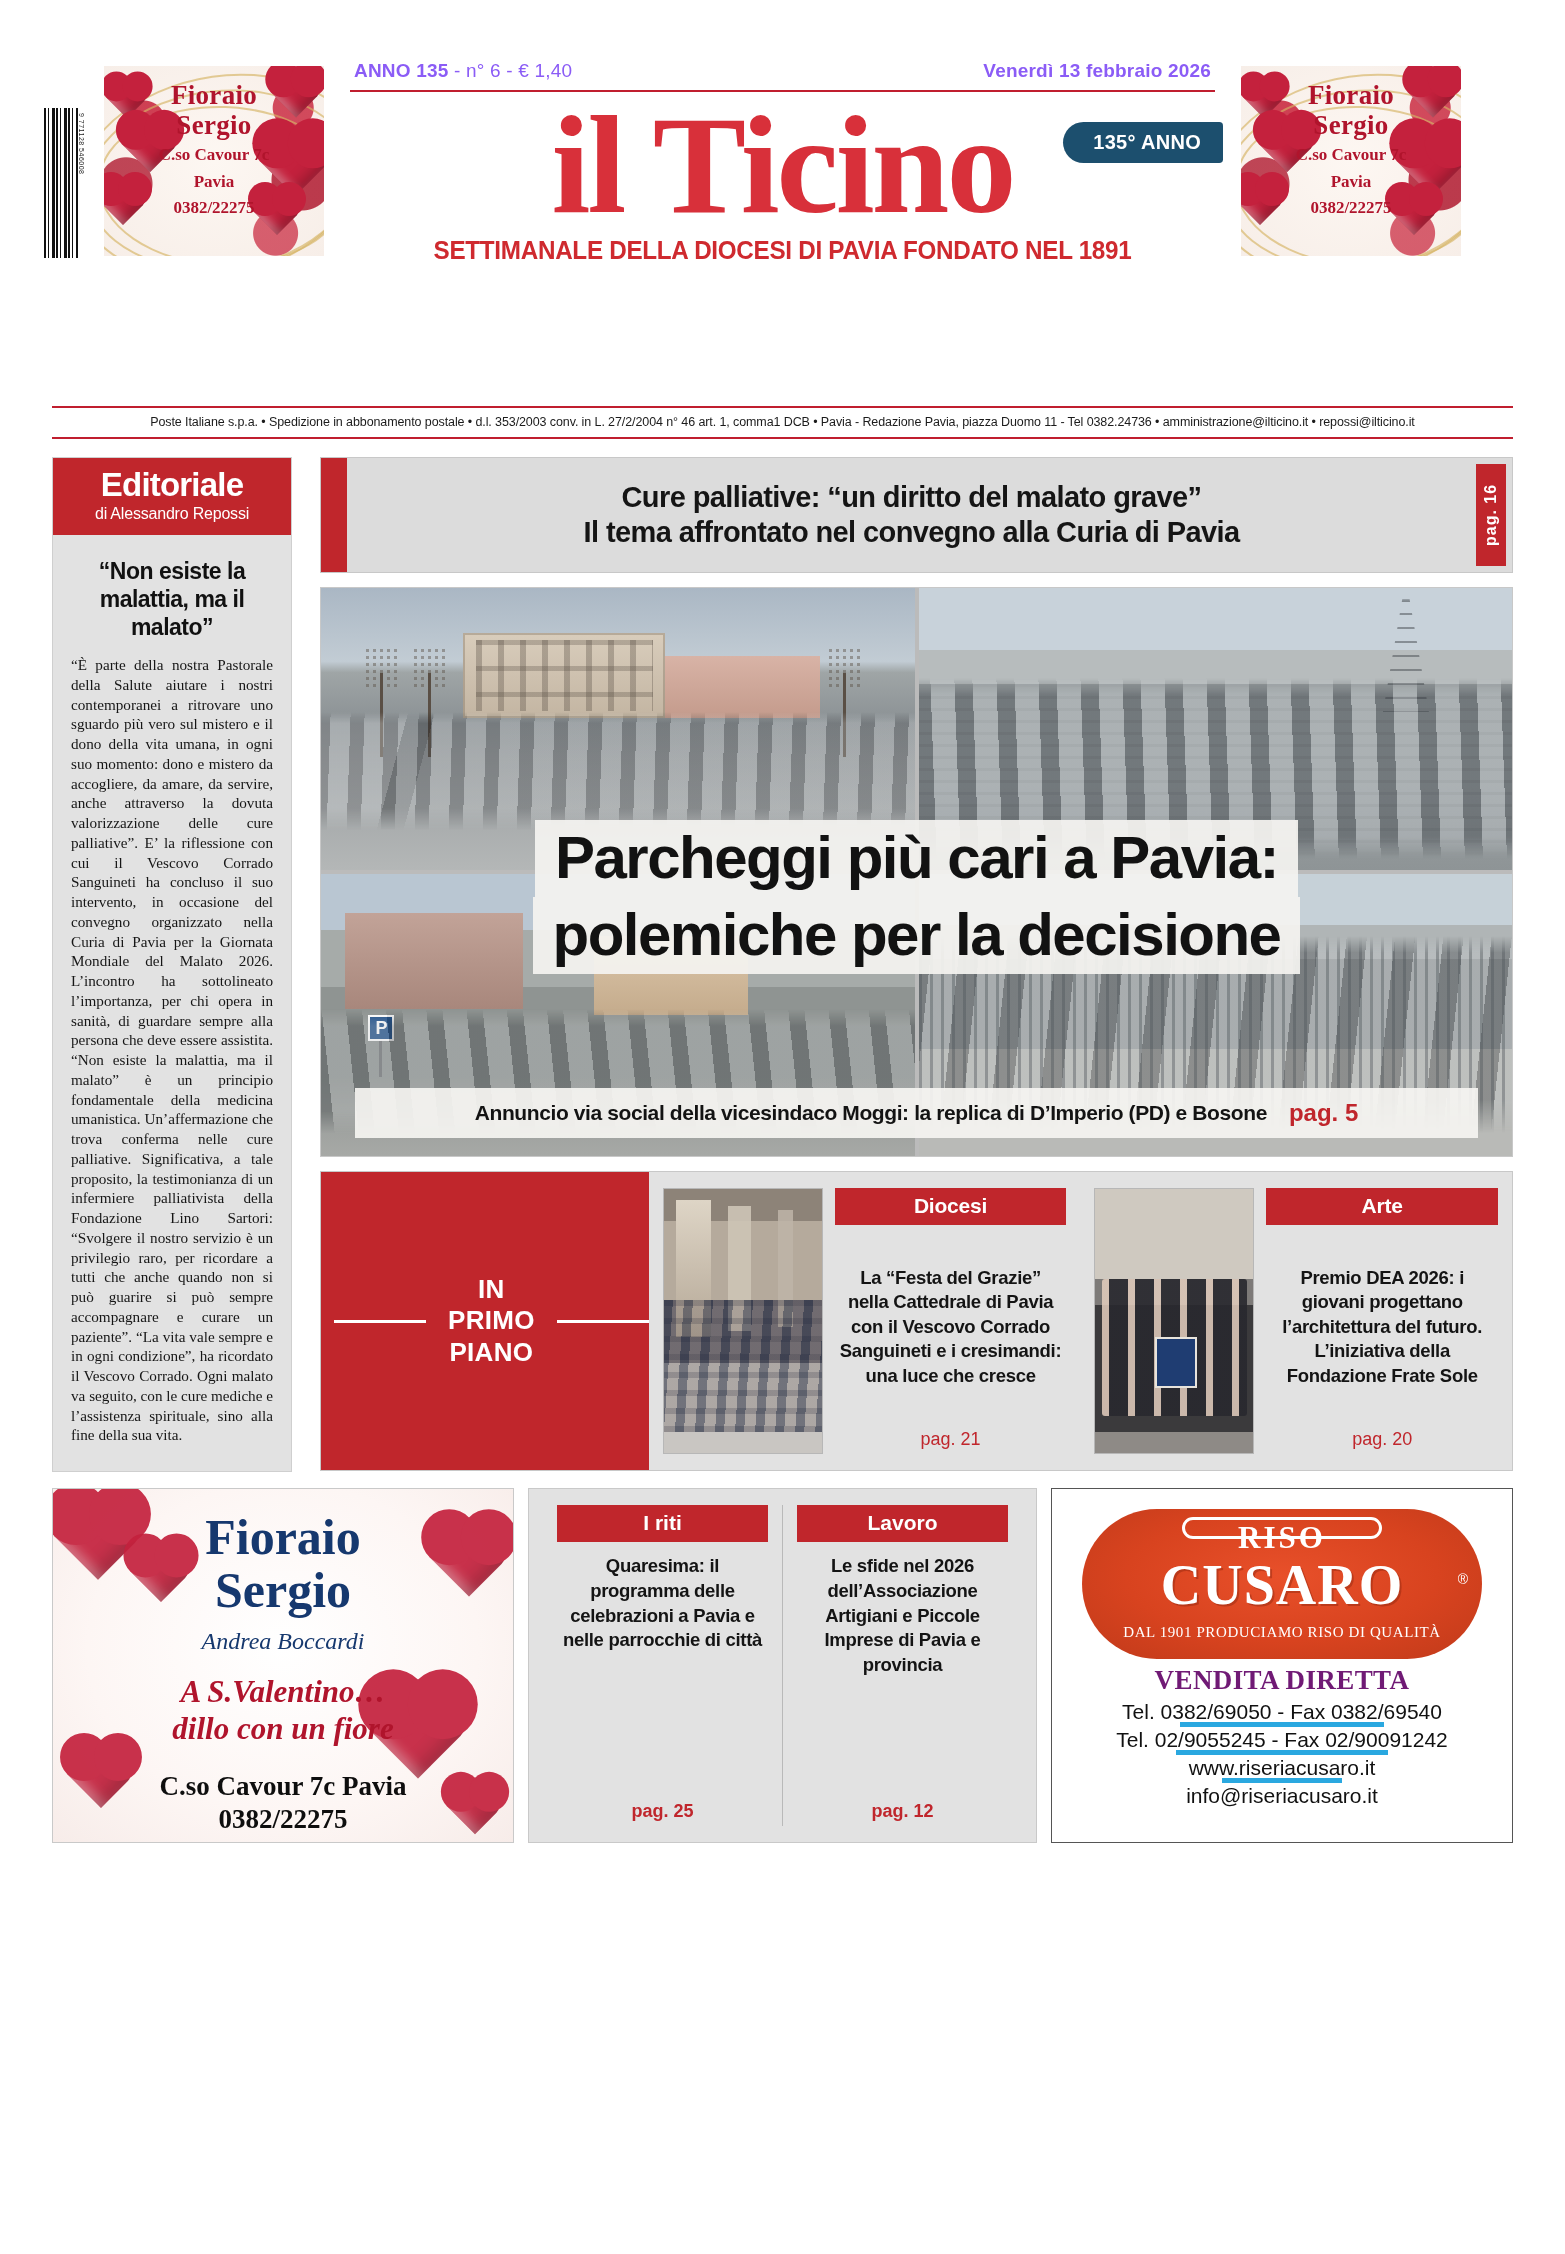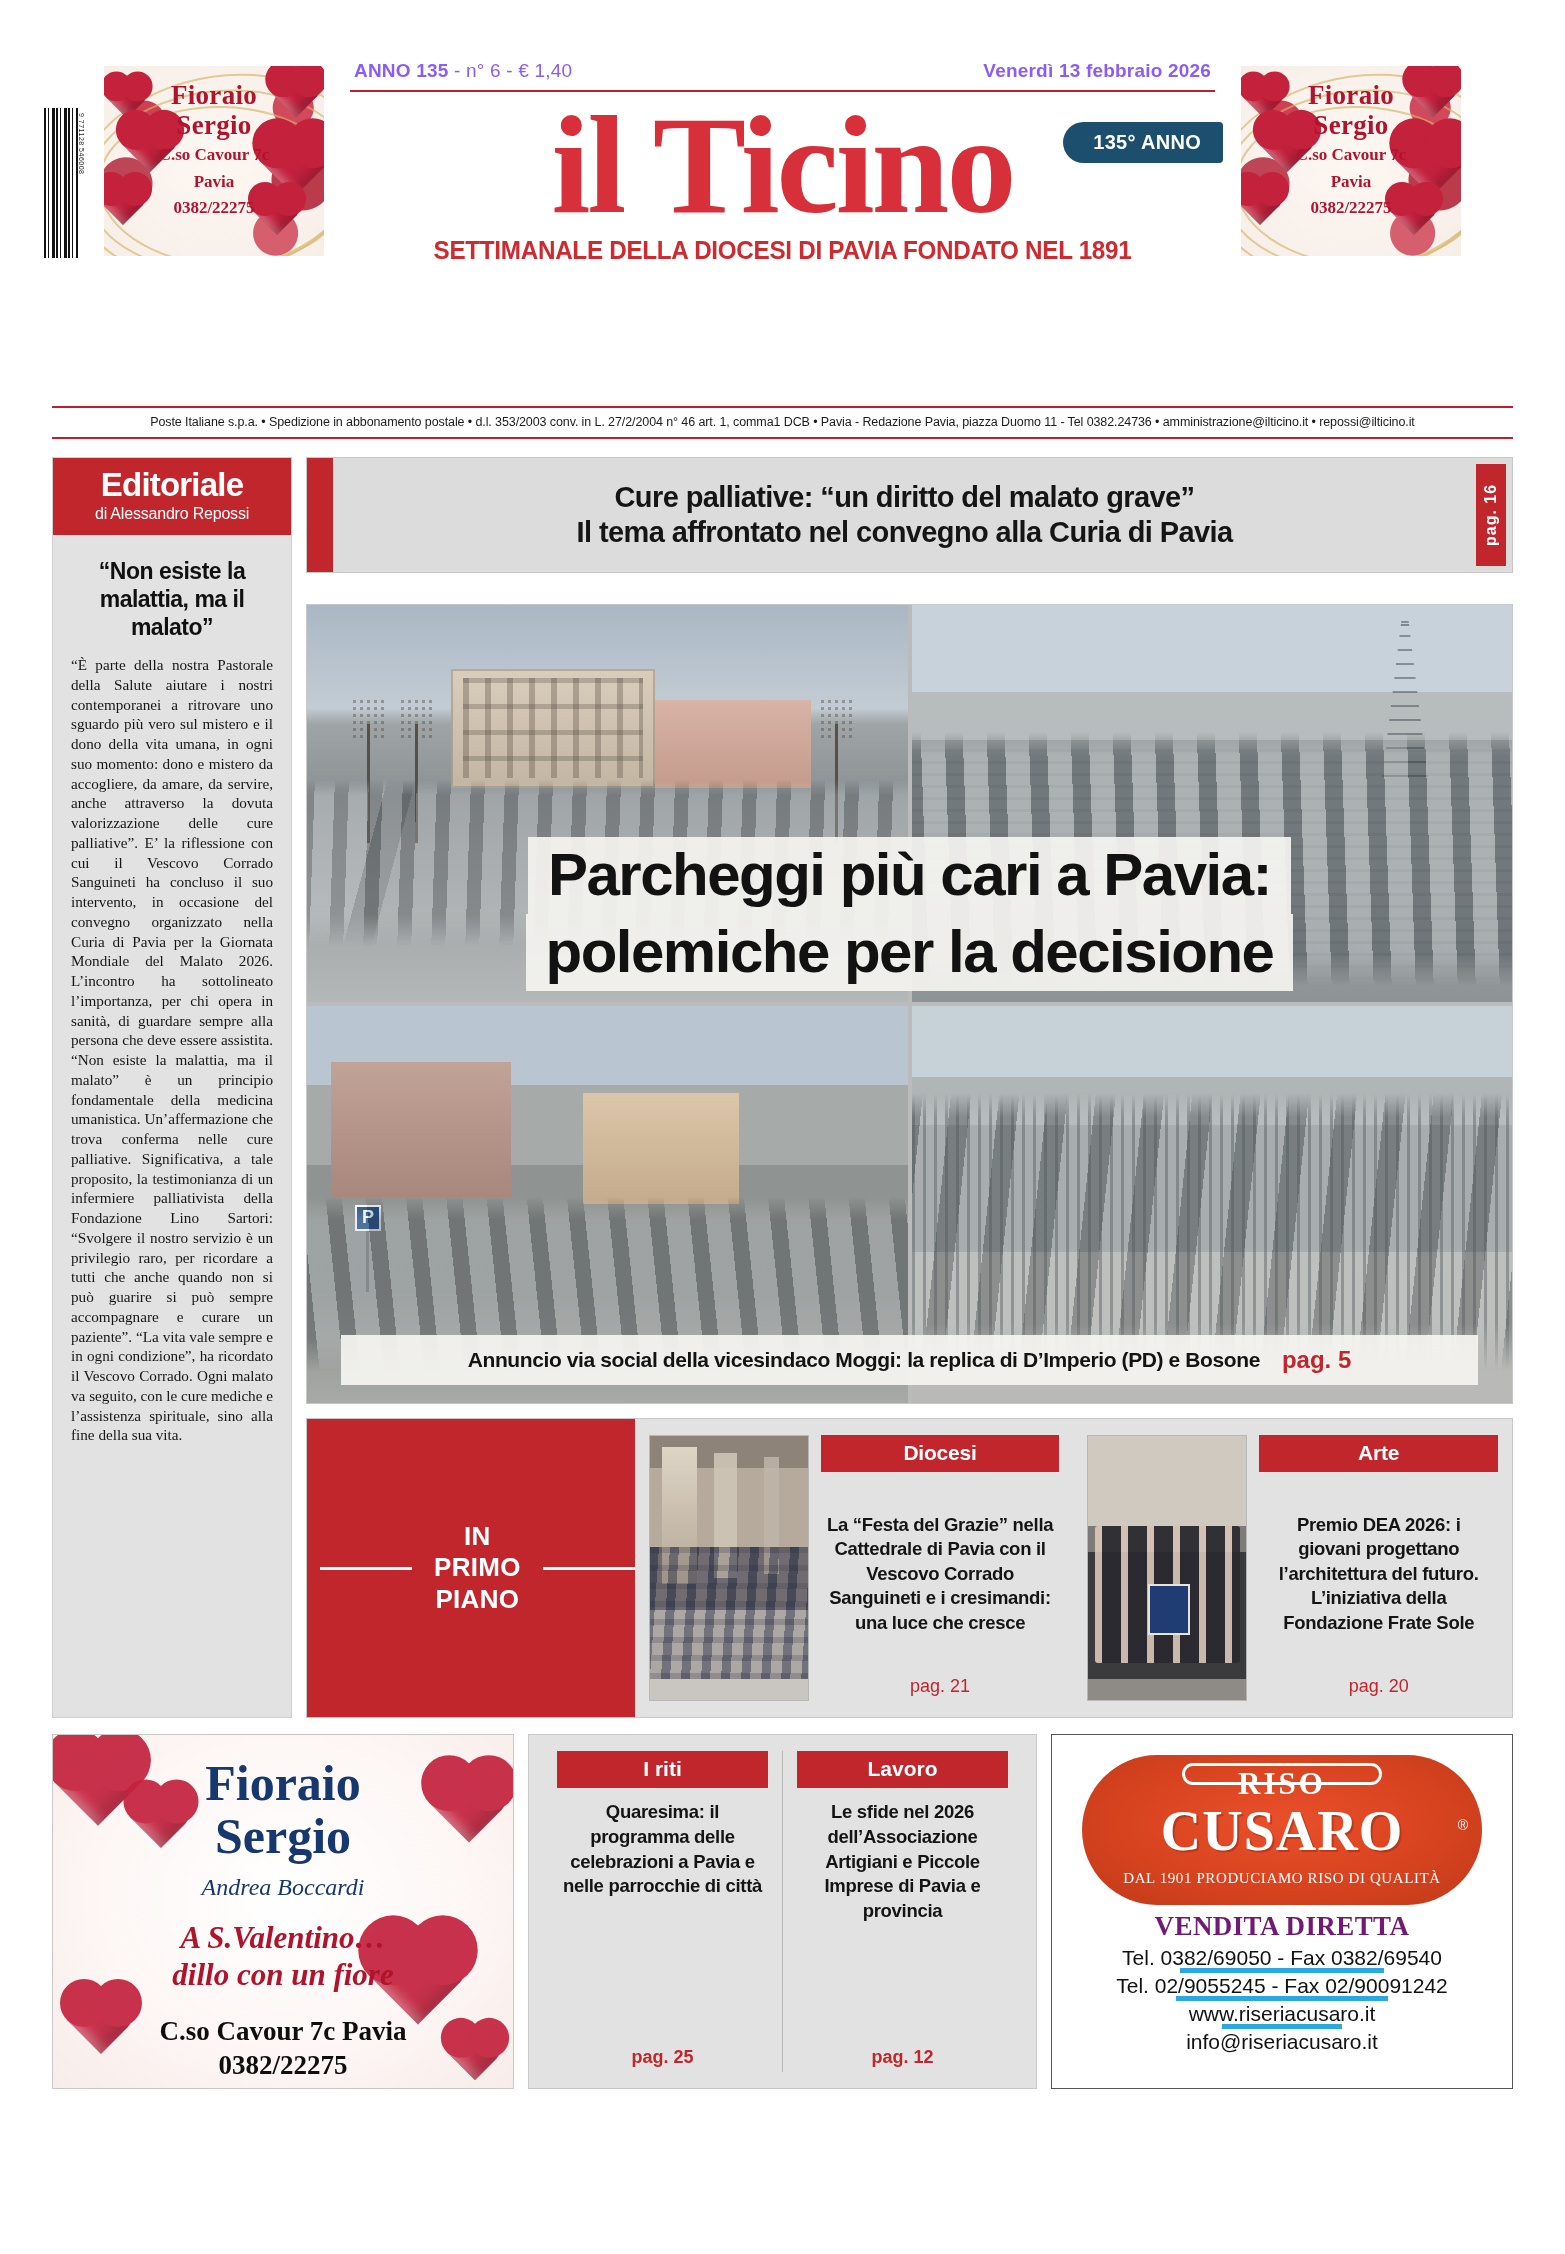--- a/index.html
+++ b/index.html
@@ -214,21 +214,21 @@
     padding: 7px 2px 8px 2px;
     text-align: center;
     font-size: 12.5px;
     color: #1b1b1b;
     letter-spacing: -0.1px;
   }
 
   
   .content {
     display: flex;
-    gap: 14px;
+    gap: 28px;
     margin: 18px 52px 0 52px;
   }
 
   
   .editorial {
     width: 240px;
     flex: 0 0 240px;
     background: #e2e2e2;
     border: 1px solid #cfcfcf;
   }
@@ -315,24 +315,23 @@
     align-items: center;
     justify-content: center;
     letter-spacing: 1px;
     margin: 6px 6px 6px 0;
   }
 
   
   .hero {
     position: relative;
     border: 1px solid #c8c8c8;
-    height: 800px;
+    height: 570px;
     overflow: hidden;
     background: #bbb;
-    margin-top: 17px;
   }
   .hero-grid {
     position: absolute;
     inset: 0;
     display: grid;
     grid-template-columns: 1fr 1fr;
     grid-template-rows: 1fr 1fr;
     gap: 4px;
   }
   .photo { position: relative; overflow: hidden; }

